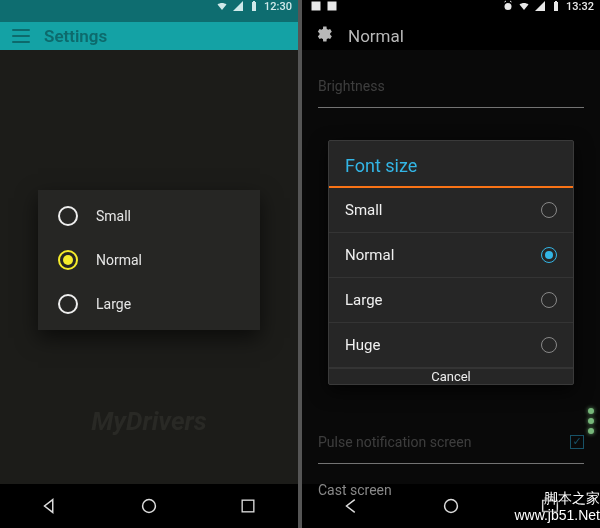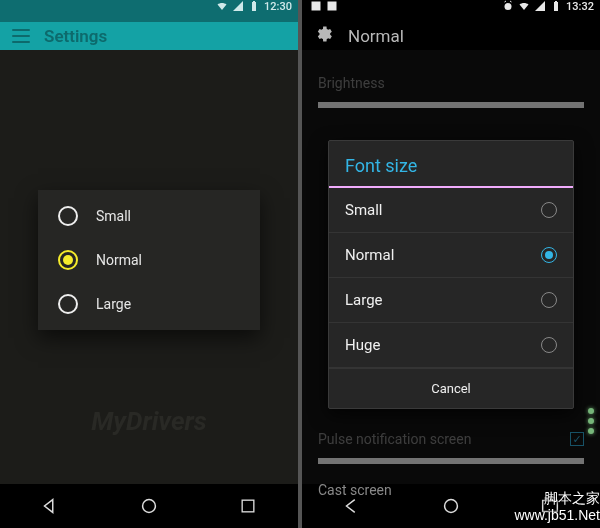--- a/index.html
+++ b/index.html
@@ -81,21 +81,21 @@
     padding: 14px 16px;
     background:#141414;
     color:#888;
   }
   .overlay {
     position:absolute; inset:0;
     background:rgba(0,0,0,.55);
   }
   .bg-row{
     height:44px; display:flex; align-items:center; justify-content:space-between;
-    border-bottom:6px solid #ffffff;
+    border-bottom:1px solid #ffffff;
     font-size:14px;
   }
   .bg-check{
     width:14px; height:14px; border:1px solid #33b5e5;
     display:flex; align-items:center; justify-content:center;
     color:#33b5e5; font-size:11px;
   }
   .bg-pulse{ position:absolute; left:16px; right:16px; top:370px; }
   .bg-cast { position:absolute; left:16px; right:16px; top:418px; }
 
@@ -105,40 +105,40 @@
     background:#262626;
     border:1px solid #3a3a3a;
     border-radius:2px;
     box-shadow: 0 6px 18px rgba(0,0,0,.7);
     z-index:5;
   }
   .dialog-r .title{
     color:#33b5e5;
     font-size:18px;
     padding:14px 16px 10px;
-    border-bottom:2px solid #f0abfc;
+    border-bottom:2px solid #f97316;
   }
   .row-r{
     display:flex; align-items:center; justify-content:space-between;
     padding:13px 16px;
     border-bottom:1px solid #343434;
     font-size:15px; color:#f0f0f0;
   }
   .row-r:last-of-type{ border-bottom:none; }
   .radio-r{
     width:16px; height:16px; border:1.5px solid #888; border-radius:50%;
     display:flex; align-items:center; justify-content:center;
     flex-shrink:0;
   }
   .radio-r.selected{ border-color:#33b5e5; }
   .radio-r.selected::after{
     content:""; width:8px; height:8px; background:#33b5e5; border-radius:50%;
   }
   .cancel{
-    text-align:center; padding:12px; font-size:13px; color:#eee;
+    text-align:center; font-size:13px; color:#eee;
     border-top:1px solid #343434;
   }
   
   .navbar{
     height:44px; background:#000;
     display:flex; align-items:center; justify-content:space-around;
   }
   .navbtn{ width:56px; height:32px; display:flex; align-items:center; justify-content:center;}
   .navbtn svg{ stroke:#ddd; fill:none; stroke-width:1.6;}
   

